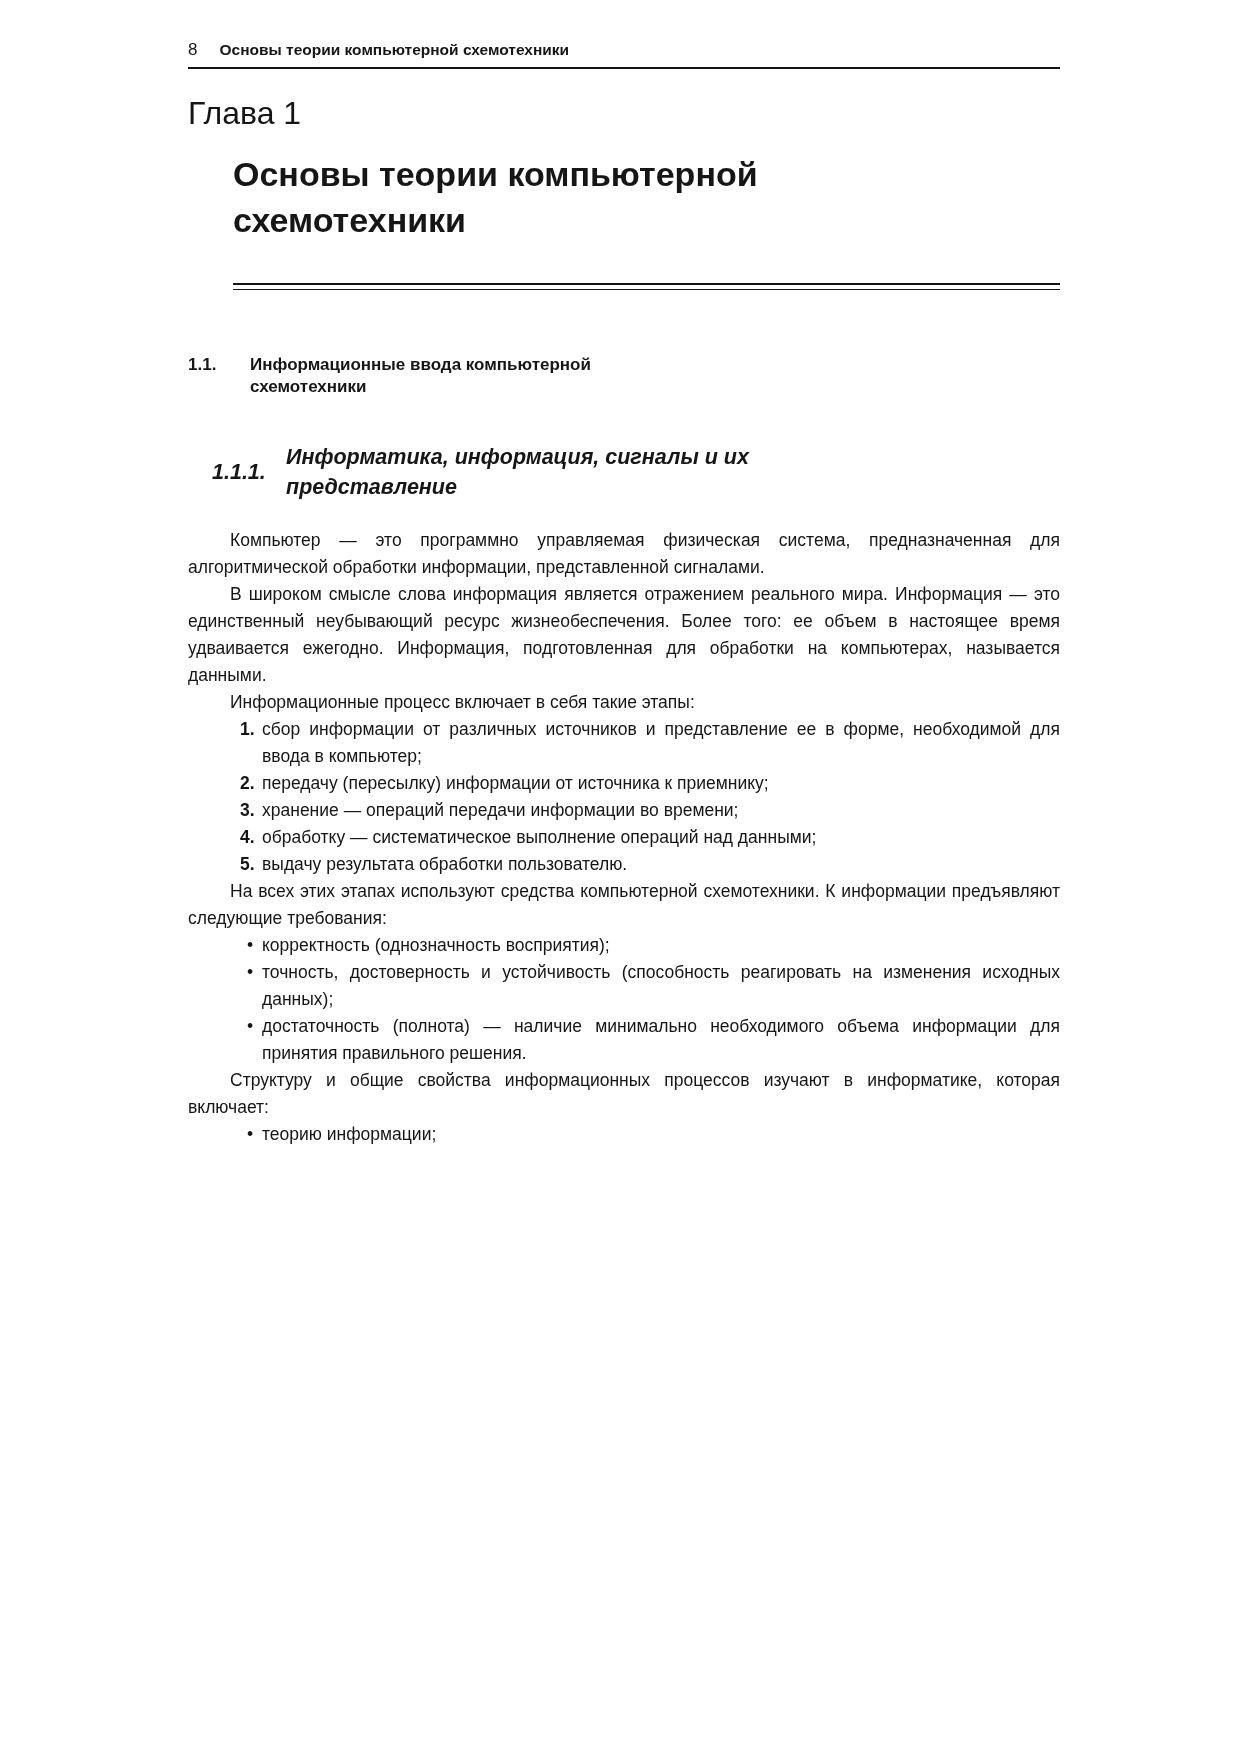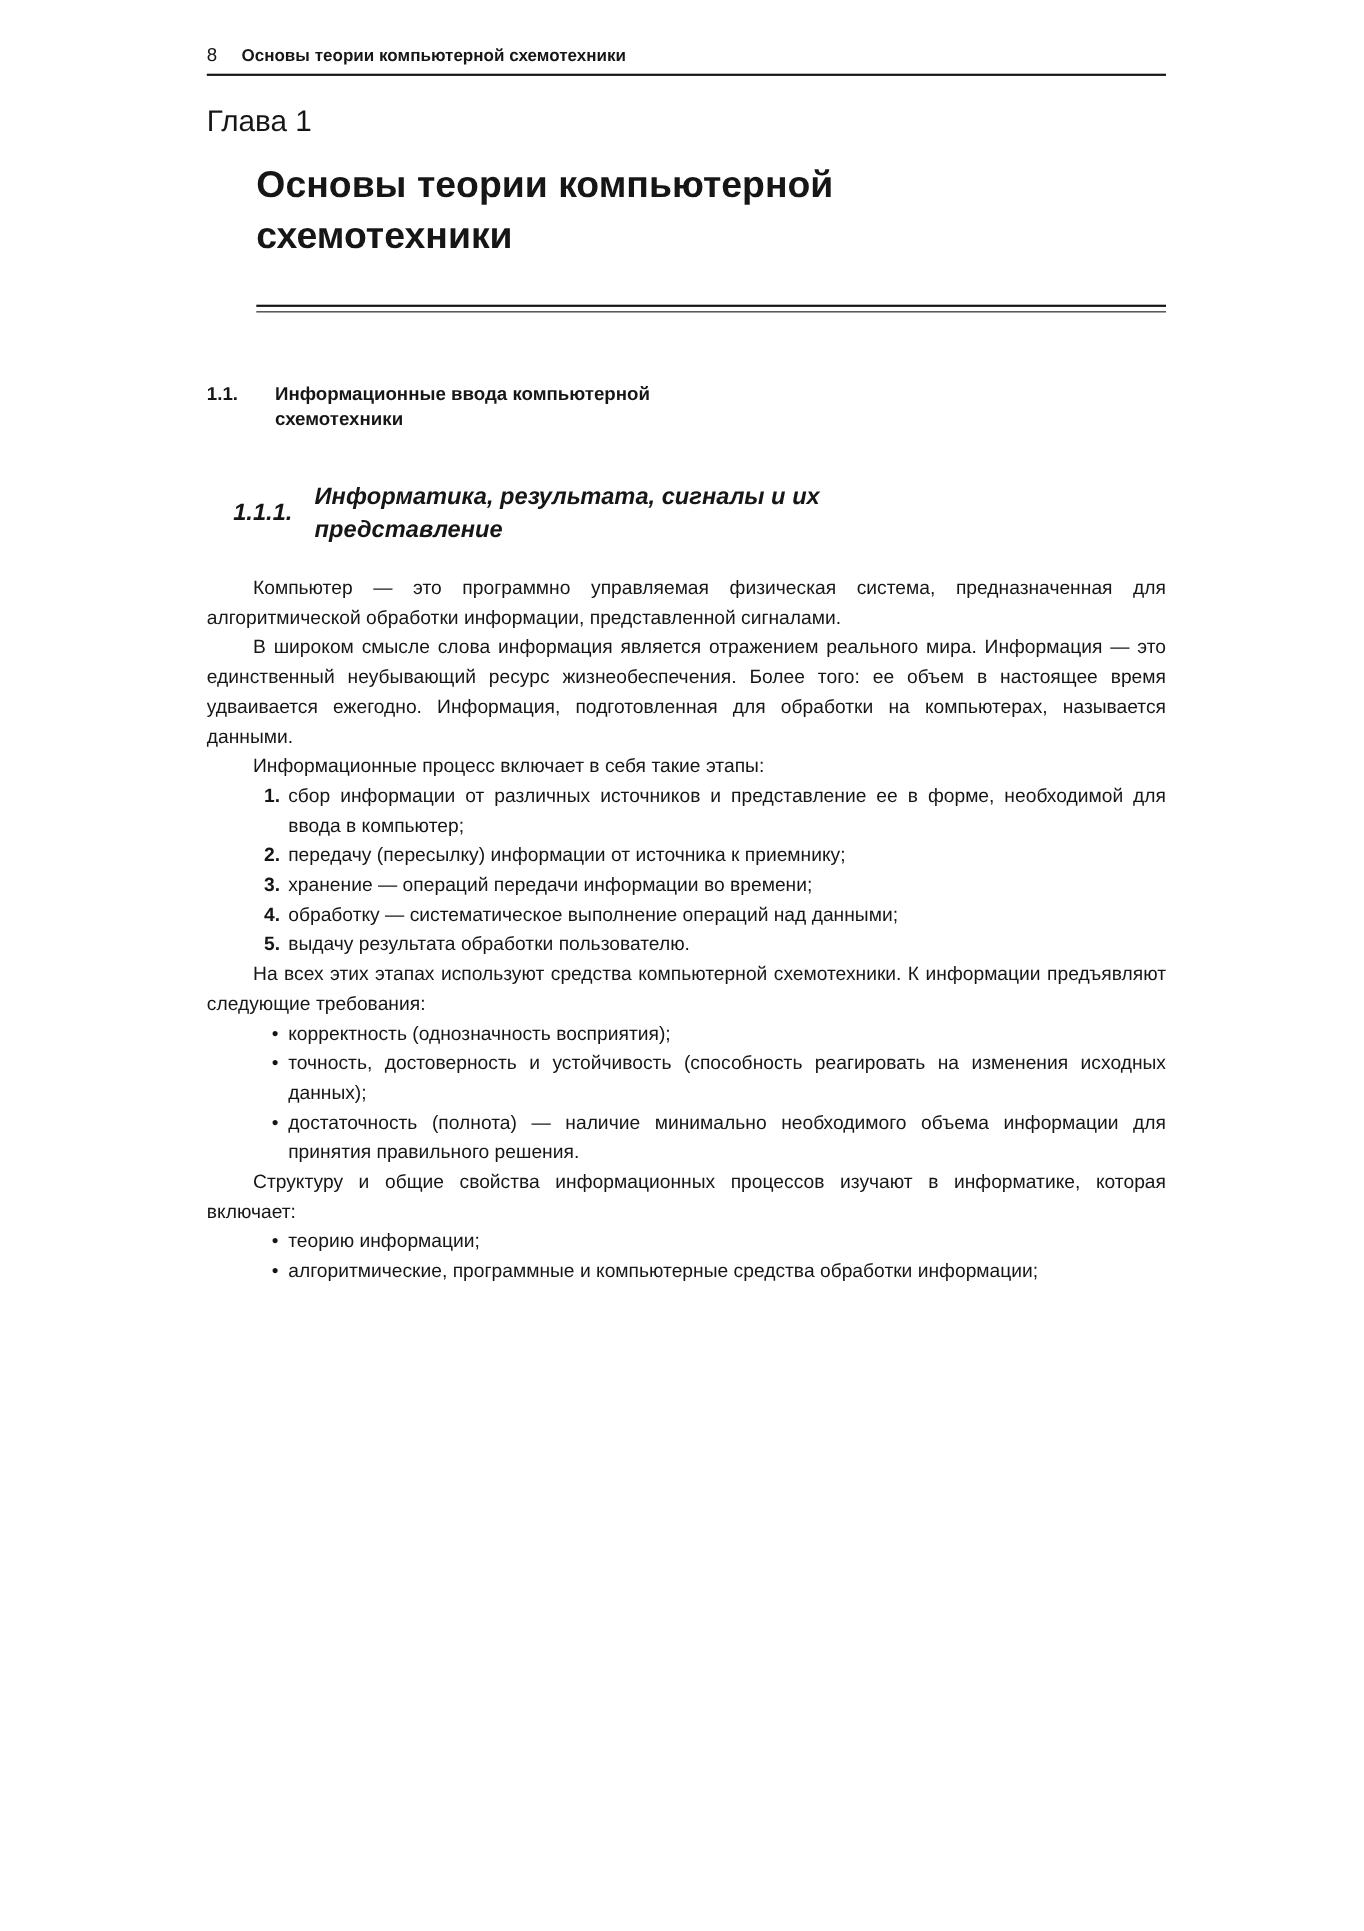--- a/index.html
+++ b/index.html
@@ -36,21 +36,21 @@
     font-weight: normal;
   }
   .running-title {
     font-size: 15.5px;
     font-weight: bold;
   }
 
   
   .chapter-label {
     margin-top: 26px;
-    font-size: 27px;
+    font-size: 32px;
     font-weight: normal;
   }
   .chapter-title {
     margin-top: 20px;
     padding-left: 45px;
     font-size: 34px;
     font-weight: bold;
     line-height: 1.35;
     white-space: pre-line;
     padding-bottom: 16px;
@@ -137,21 +137,21 @@
     <div class="double-rule"></div>
 
     <div class="section-heading">
       <span class="section-number">1.1.</span>
       <span class="section-text">Информационные ввода компьютерной
 схемотехники</span>
     </div>
 
     <div class="subsection-heading">
       <span class="subsection-number">1.1.1.</span>
-      <span class="subsection-text">Информатика, результата, сигналы и их
+      <span class="subsection-text">Информатика, информация, сигналы и их
 представление</span>
     </div>
 
     <div class="body-text">
 
 
       <p><span class="bold">Компьютер</span><span> — это программно управляемая физическая система, предназначенная для алгоритмической обработки информации, представленной сигналами.</span></p>
 
       <p><span>В широком смысле слова информация является отражением реального мира. Информация — это единственный неубывающий ресурс жизнеобеспечения. Более того: ее объем в настоящее время удваивается ежегодно. Информация, подготовленная для обработки на компьютерах, называется </span><span class="bold">данными</span><span>.</span></p>
 
@@ -197,21 +197,17 @@
         </div>
       </div>
 
       <p><span>Структуру и общие свойства информационных процессов изучают в информатике, которая включает:</span></p>
 
       <div class="list">
         <div class="list-item bullet-item">
           <span class="bullet-mark"></span>
           <span class="li-text">теорию информации;</span>
         </div>
-        <div class="list-item bullet-item">
-          <span class="bullet-mark"></span>
-          <span class="li-text">алгоритмические, программные и компьютерные средства обработки информации;</span>
-        </div>
       </div>
 
     </div>
   </div>
 </div>
 
 </body></html>

